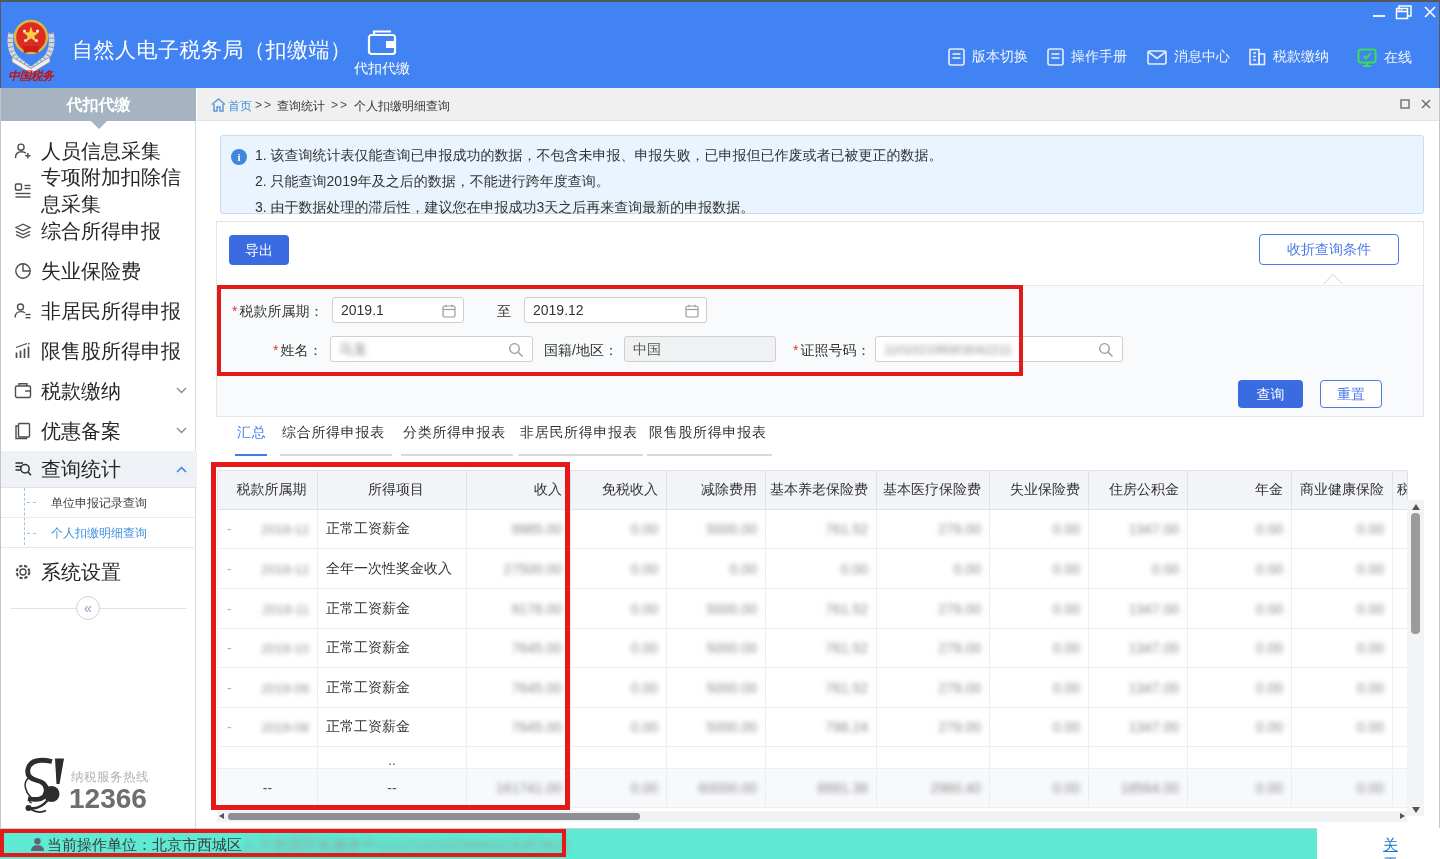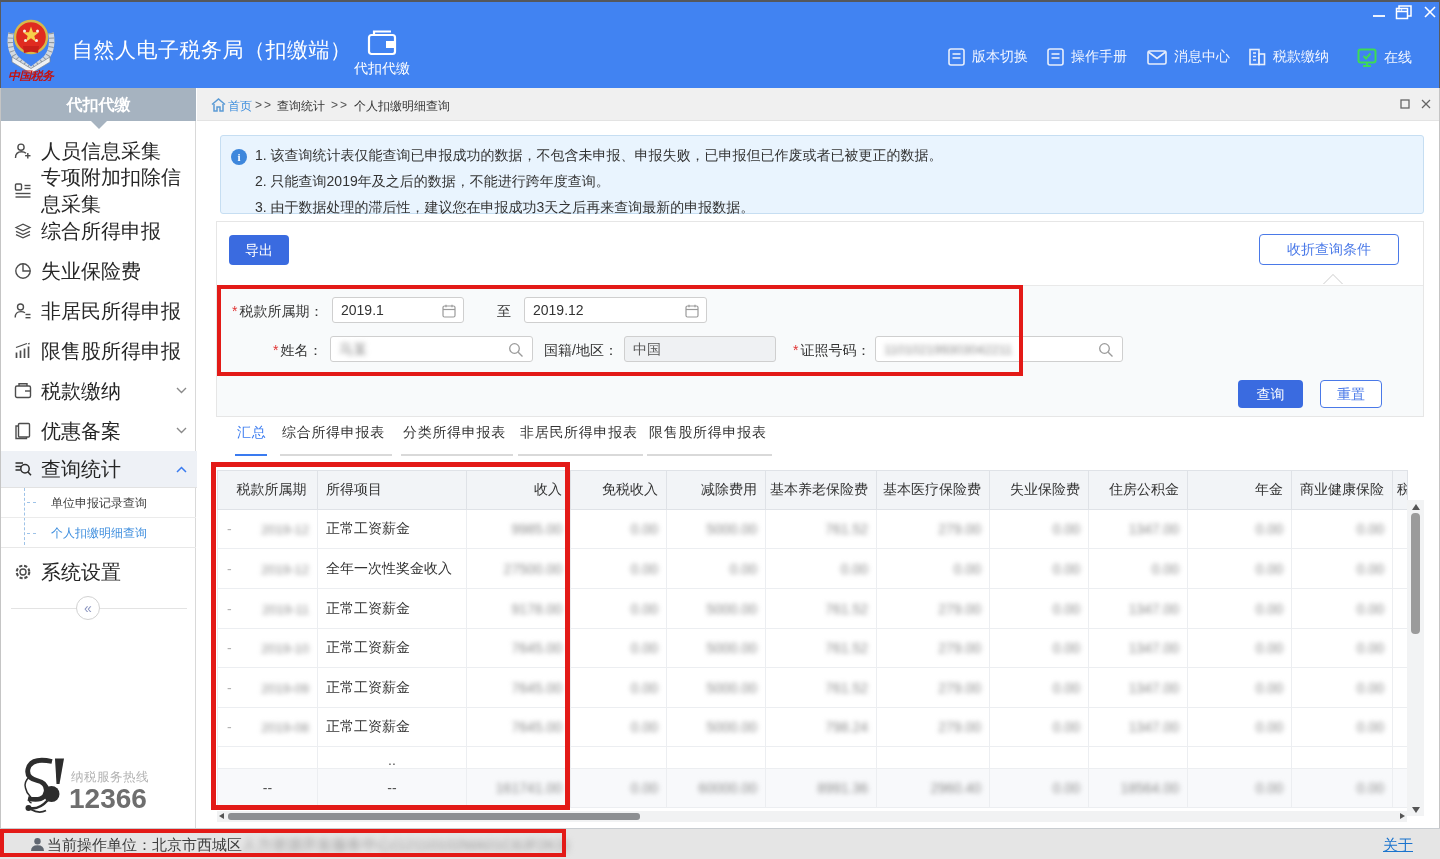--- a/index.html
+++ b/index.html
@@ -11,21 +11,21 @@
 .blur2{filter:blur(3px);color:#999}
 #topbar{position:absolute;left:0;top:0;width:1440px;height:88px;background:#4183f2;border-top:2px solid #54575c;border-left:1px solid #585b60;border-right:1px solid #585b60}
 #topbar .t-item{position:absolute;top:46px;display:flex;align-items:center;color:#f2f6ff;font-size:14px}
 #topbar .t-item svg{margin-right:7px}
 #sidebar{position:absolute;left:0;top:88px;width:196px;height:740px;background:#fff;border-right:1px solid #d9d9d9;border-left:1px solid #c5c5c5}
 .sitem{position:absolute;left:0;width:195px;height:40px;display:flex;align-items:center;font-size:20px;color:#262626}
 .sitem svg{position:absolute;left:13px}
 .sitem .txt{position:absolute;left:40px}
 .sitem .chev{position:absolute;right:13px}
 .subitem{position:absolute;left:0;width:195px;height:30px;line-height:30px;font-size:12px;color:#404040;padding-left:50px}
-#statusbar{position:absolute;left:0;top:828px;width:1440px;height:31px;background:#e5e5e5;border-top:1px solid #c9cdd1}
+#statusbar{position:absolute;left:0;top:828px;width:1317px;height:31px;background:#5eead4;border-top:1px solid #c9cdd1}
 .btn-blue{position:absolute;background:#3a6be0;color:#fff;border-radius:4px;text-align:center;font-size:14px}
 .btn-line{position:absolute;background:#fff;color:#4a79e8;border:1px solid #4a79e8;border-radius:4px;text-align:center;font-size:14px}
 .inp{position:absolute;height:26px;border:1px solid #cfcfcf;border-radius:3px;background:#fff;font-size:14px;color:#333;line-height:24px;padding-left:8px}
 .lbl{position:absolute;font-size:14px;color:#333}
 .star{color:#e03131;margin-right:2px}
 table.grid{border-collapse:collapse;table-layout:fixed;width:1190px}
 table.grid td,table.grid th{border:1px solid #eceef1;font-size:14px;font-weight:400;overflow:hidden;white-space:nowrap}
 table.grid th{background:#f2f4f7;border-color:#dfe2e7;color:#333}
 .num{text-align:right;padding-right:8px}
 .tabt{position:absolute;top:424px;font-size:14px;color:#333;letter-spacing:0.7px}
@@ -326,21 +326,21 @@
         <col style="width:113px">
         <col style="width:99px">
         <col style="width:99px">
         <col style="width:104px">
         <col style="width:101px">
         <col style="width:15px">
       </colgroup>
 <tbody>
         <tr style="height:39px">
           <th style="text-align:center;padding-left:8px">税款所属期</th>
-          <th style="text-align:left;padding-left:8px">所得项目</th>
+          <th style="text-align:center;padding-left:8px">所得项目</th>
           <th class="num">收入</th>
           <th class="num">免税收入</th>
           <th class="num">减除费用</th>
           <th class="num">基本养老保险费</th>
           <th class="num">基本医疗保险费</th>
           <th class="num">失业保险费</th>
           <th class="num">住房公积金</th>
           <th class="num">年金</th>
           <th class="num">商业健康保险</th>
           <th style="text-align:left;padding-left:4px">税</th>

